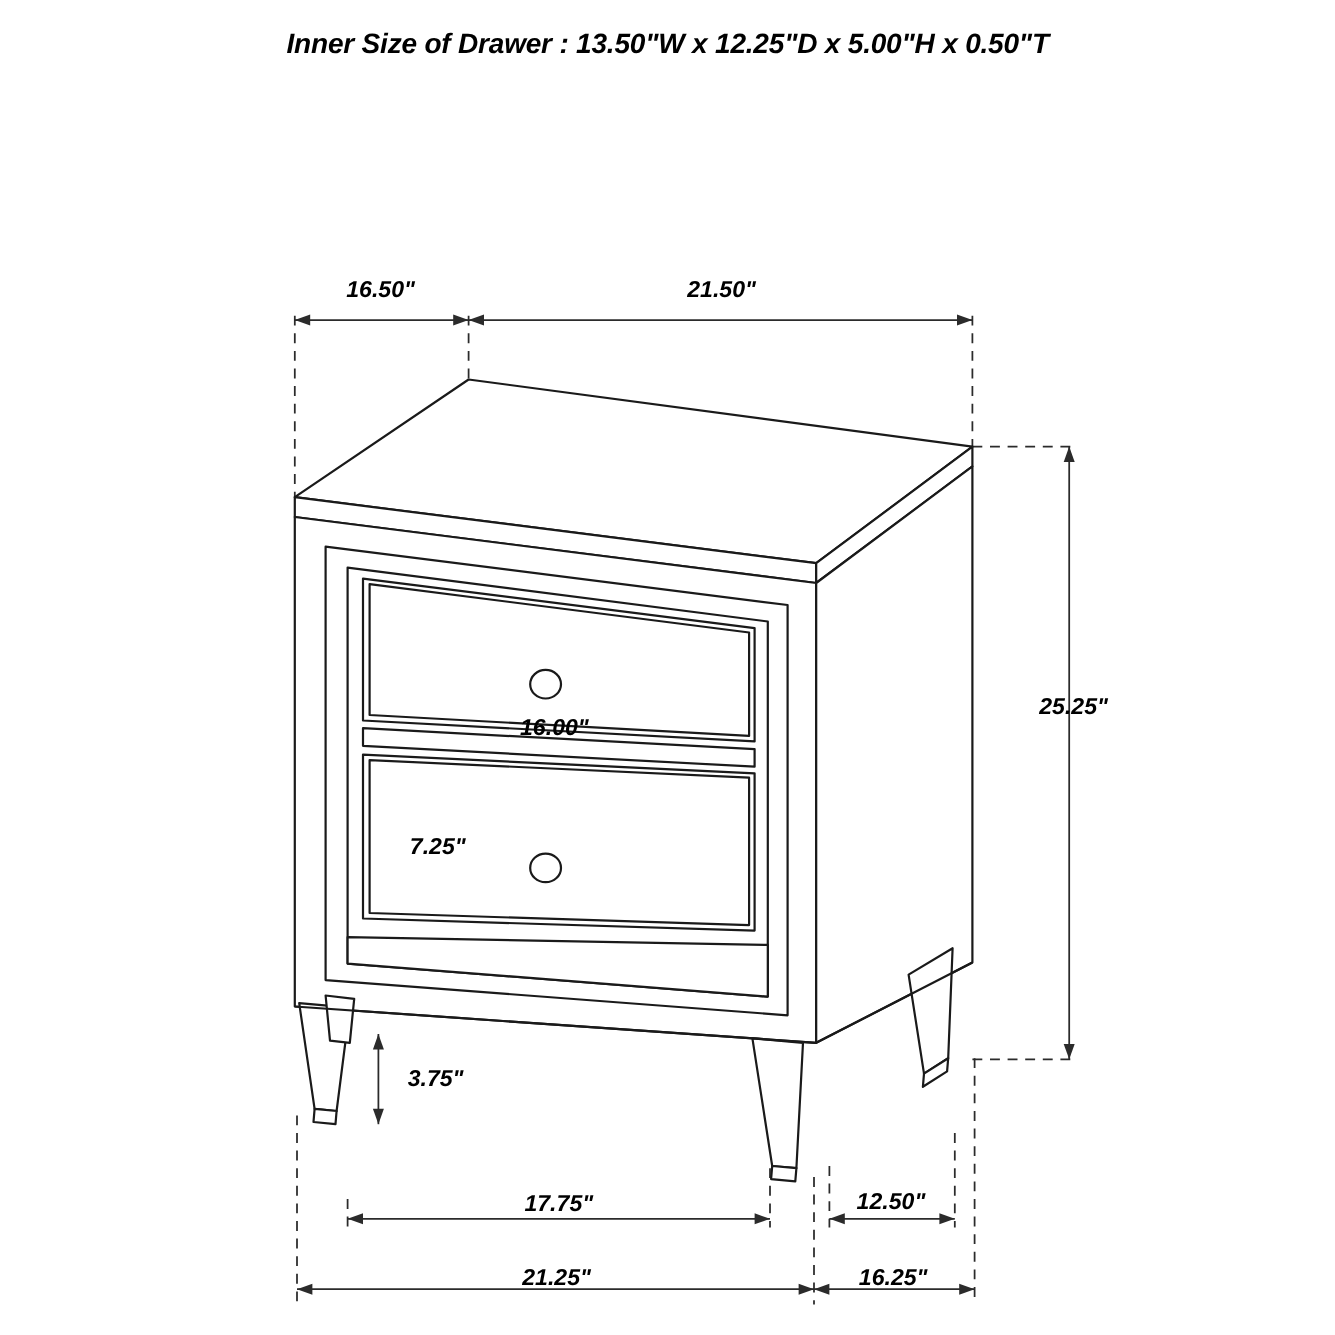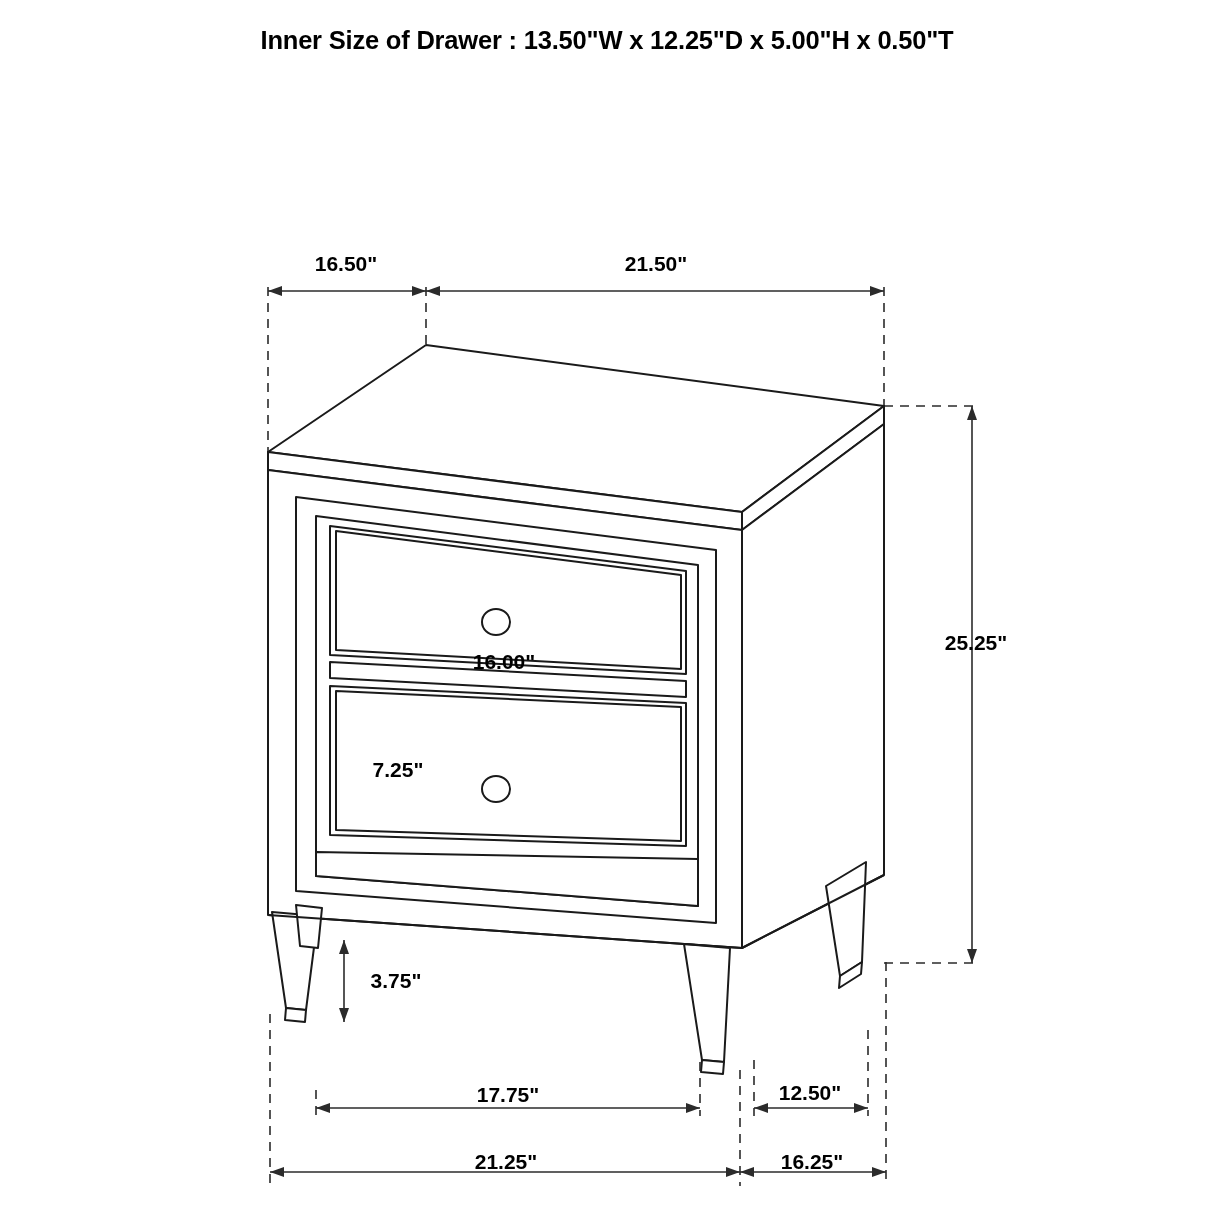--- a/index.html
+++ b/index.html
@@ -12,20 +12,21 @@
     height: 1214px;
     font-family: "Liberation Sans", sans-serif;
     color: #000000;
     position: relative;
     overflow: hidden;
   }
   #page {
     position: relative;
     width: 1214px;
     height: 867px;
+    font-style: italic;
   }
   #title {
     position: absolute;
     top: 26px;
     left: 0;
     width: 1214px;
     text-align: center;
     font-size: 25.5px;
     font-weight: bold;
     letter-spacing: -0.2px;

